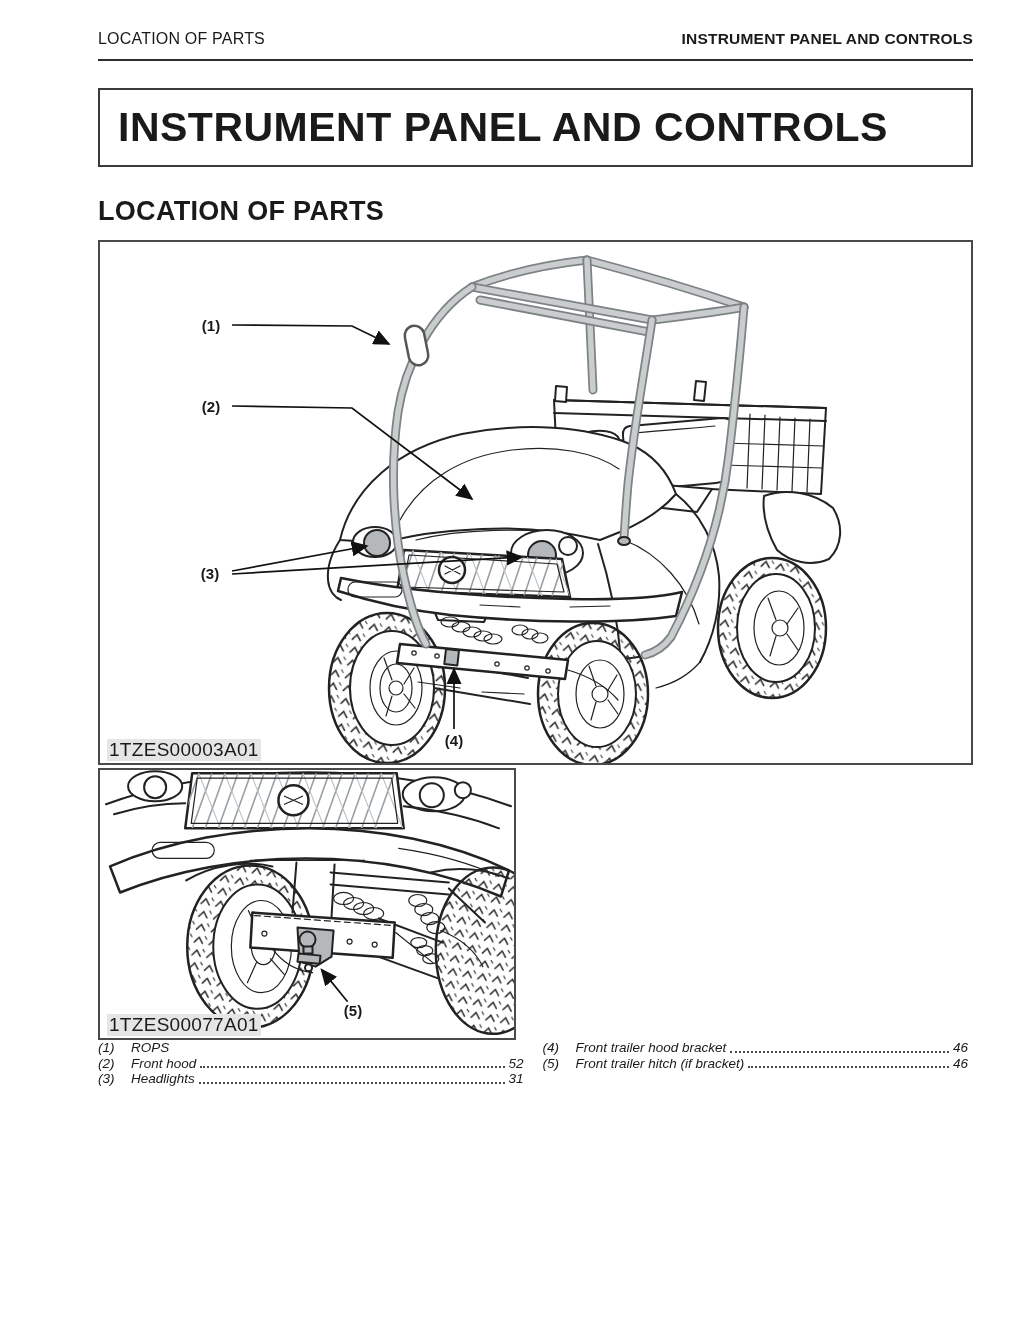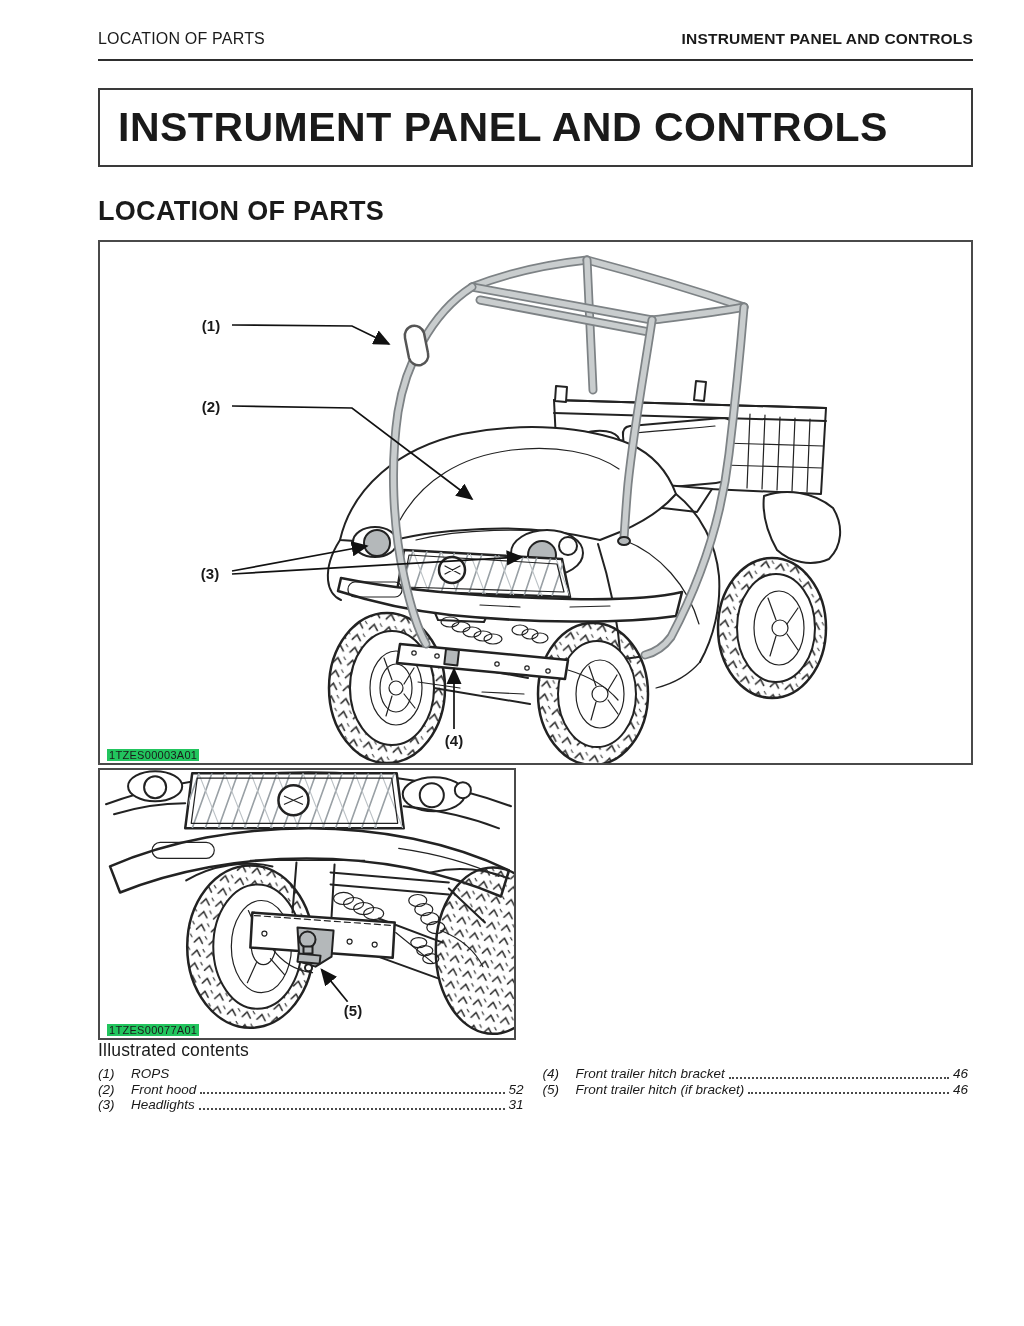--- a/index.html
+++ b/index.html
@@ -16,21 +16,21 @@
   .title-box { position:absolute; left:98px; top:88px; width:875px; height:79px;
     border:2.5px solid #3a3a3a; display:flex; align-items:center; padding-left:18px; }
   .title-box h1 { font-size:41px; font-weight:bold; letter-spacing:.5px; white-space:nowrap; }
 
   .section-h { position:absolute; left:98px; top:196px; font-size:27px; font-weight:bold; letter-spacing:.3px; }
 
   .figure { position:absolute; background:#fff; border:2px solid #4a4a4a; }
   .fig1 { left:98px; top:240px; width:875px; height:525px; }
   .fig2 { left:98px; top:768px; width:418px; height:272px; border-width:2.5px; }
   .figure svg { position:absolute; left:0; top:0; width:100%; height:100%; }
-  .fig-code { position:absolute; left:7px; bottom:2px; font-size:11px; letter-spacing:.3px; background:#22c55e; padding:0 2px; }
+  .fig-code { position:absolute; left:7px; bottom:2px; font-size:19px; letter-spacing:.3px; background:#e5e5e5; padding:0 2px; }
   .callout { position:absolute; transform:translate(-50%,-50%); font-size:15px; font-weight:bold;
     background:#fff; padding:0 2px; line-height:1; }
 
   .contents { position:absolute; left:98px; top:1040px; width:875px; }
   .contents h3 { font-size:17.5px; font-weight:normal; margin-bottom:5px; letter-spacing:.2px; }
   .toc-cols { display:flex; gap:14px; }
   .toc-col { flex:1; }
   .toc-row { display:flex; font-style:italic; font-size:13.5px; line-height:15.5px; }
   .toc-num { width:33px; flex:none; }
   .toc-label { white-space:nowrap;text-align:center; }
@@ -275,21 +275,20 @@
       <circle class="wf" cx="208" cy="197" r="3.5" stroke-width="1.5"></circle>
       <path class="ln1" d="M172,178 C182,192 196,200 212,202"></path>
 
       <path class="lead" marker-end="url(#ah2)" d="M247,231 L221,199"></path>
     </svg>
     <div class="callout" style="left:253px; top:240px;">(5)</div>
     <div class="fig-code">1TZES00077A01</div>
   </div>
 
   <div class="contents">
-    <h3>Illustrated contents</h3>
     <div class="toc-cols">
       <div class="toc-col">
         <div class="toc-row">
           <span class="toc-num">(1)</span>
           <span class="toc-label">ROPS</span>
         </div>
         <div class="toc-row">
           <span class="toc-num">(2)</span>
           <span class="toc-label">Front hood</span>
           <span class="leader"></span>
@@ -298,21 +297,21 @@
         <div class="toc-row">
           <span class="toc-num">(3)</span>
           <span class="toc-label">Headlights</span>
           <span class="leader"></span>
           <span class="toc-pg">31</span>
         </div>
       </div>
       <div class="toc-col">
         <div class="toc-row">
           <span class="toc-num">(4)</span>
-          <span class="toc-label">Front trailer hitch bracket</span>
+          <span class="toc-label">Front trailer hood bracket</span>
           <span class="leader"></span>
           <span class="toc-pg">46</span>
         </div>
         <div class="toc-row">
           <span class="toc-num">(5)</span>
           <span class="toc-label">Front trailer hitch (if bracket)</span>
           <span class="leader"></span>
           <span class="toc-pg">46</span>
         </div>
       </div>

